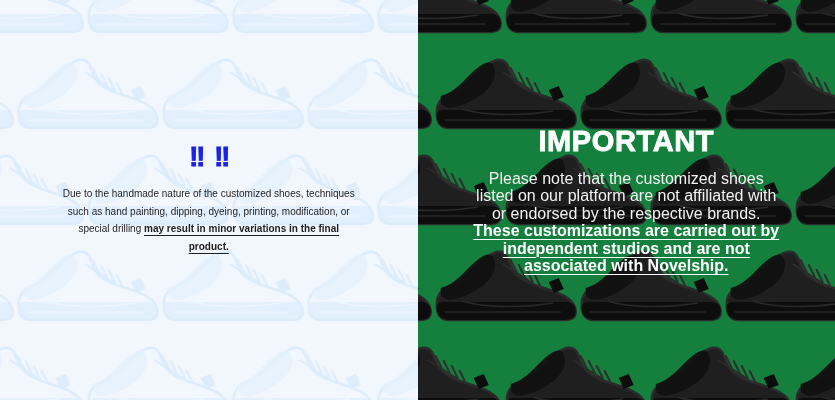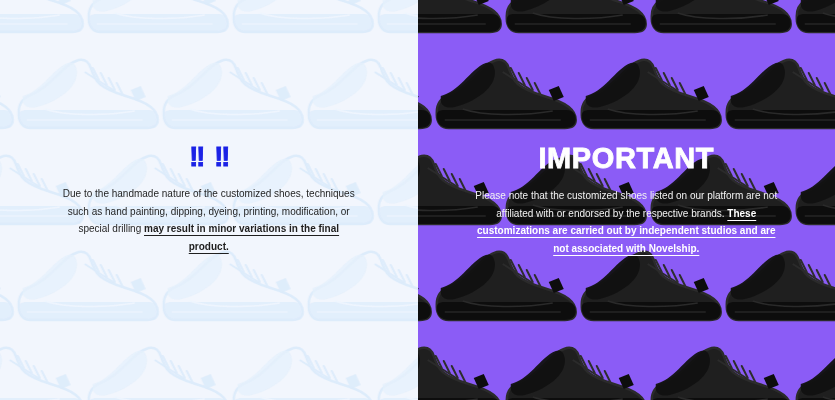--- a/index.html
+++ b/index.html
@@ -23,21 +23,21 @@
 
   .panel {
     position: relative;
     width: 417.5px;
     height: 400px;
     overflow: hidden;
     box-sizing: border-box;
   }
 
   .panel-left  { background: #f2f6fd; }
-  .panel-right { background: #8b5cf6; }
+  .panel-right { background: #15803d; }
 
   
   .pattern {
     position: absolute;
     inset: 0;
     pointer-events: none;
   }
   .pattern svg { display: block; width: 100%; height: 100%; }
 
   
@@ -116,21 +116,21 @@
     line-height: 30px;
     color: #ffffff;
     letter-spacing: 0.6px;
     -webkit-text-stroke: 0.8px #ffffff;
     display: block;
   }
 
   .panel-right .body-text {
     color: #f2f2f2;
     max-width: 316px;
-    font-size: 10px;
+    font-size: 16px;
     line-height: 17.5px;
     text-align: center;
   }
   .panel-right .body-text .emph {
     color: #ffffff;
     text-decoration-color: #ffffff;
   }
 </style>
 </head>
 <body>

